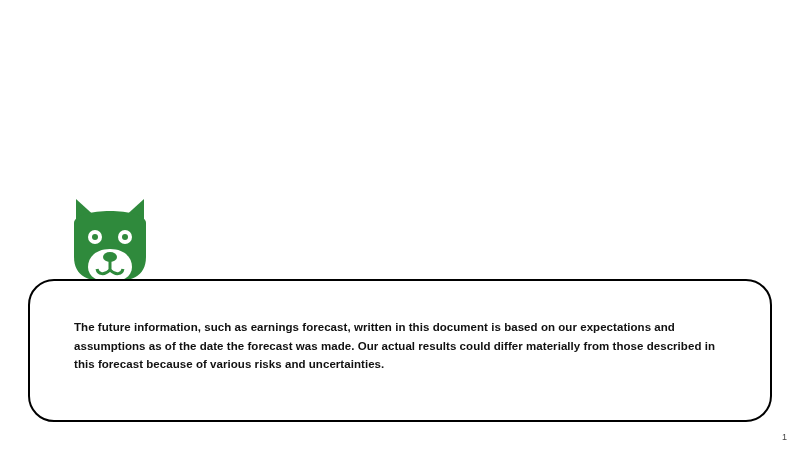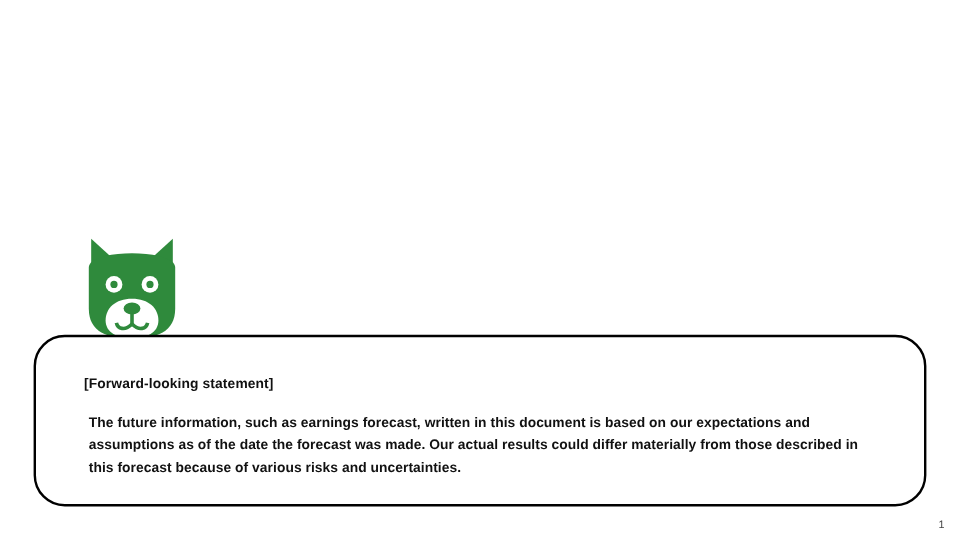--- a/index.html
+++ b/index.html
@@ -106,20 +106,19 @@
         <ellipse cx="42" cy="60" rx="7" ry="5"></ellipse>
         <path d="M42 64 L42 73" stroke="#2f8a3c" stroke-width="3" fill="none"></path>
         <path d="M42 73 C36 79 30 77 29 72" stroke="#2f8a3c" stroke-width="3" fill="none"></path>
         <path d="M42 73 C48 79 54 77 55 72" stroke="#2f8a3c" stroke-width="3" fill="none"></path>
       </g>
     </svg>
   </div>
 
   <div class="disclaimer-box">
     <div class="disclaimer-inner">
-      <p class="disclaimer-title">[Forward-looking statement]</p>
       <p class="disclaimer-body">The future information, such as earnings forecast, written in this document is based on our expectations and assumptions as of the date the forecast was made. Our actual results could differ materially from those described in this forecast because of various risks and uncertainties.</p>
     </div>
   </div>
 
   <div class="page-number">1</div>
 
 </div>
 
 </body></html>

